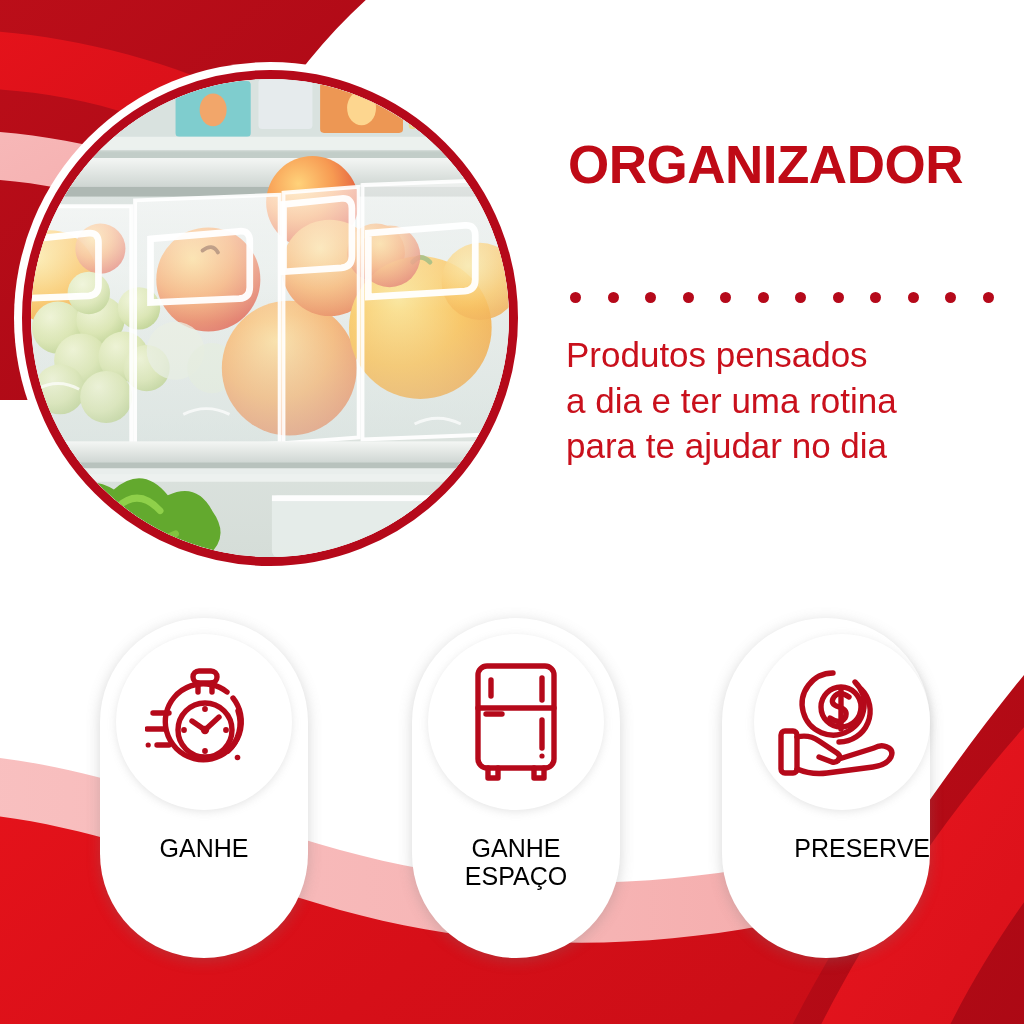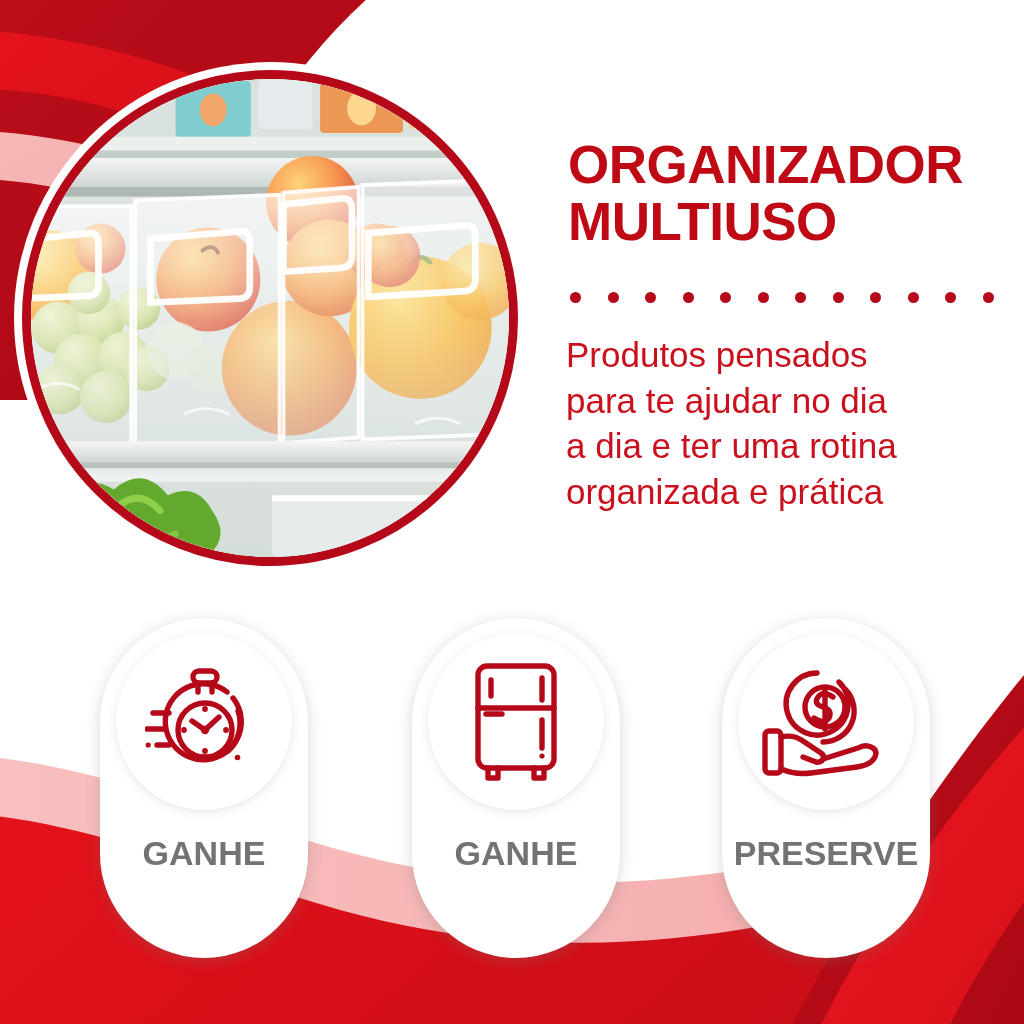--- a/index.html
+++ b/index.html
@@ -108,40 +108,40 @@
     height: 340px;
     background: #ffffff;
     border-radius: 104px;
     box-shadow: 0 3px 14px rgba(120,120,120,0.30);
     display: flex;
     flex-direction: column;
     align-items: center;
   }
   #badge-0 { left: 100px; }
   #badge-1 { left: 412px; }
-  #badge-2 { left: 722px; }
+  #badge-2 { left: 722px; align-items: flex-end; }
 
   .badge-icon-circle {
     margin-top: 16px;
     width: 176px;
     height: 176px;
     border-radius: 50%;
     background: #ffffff;
     box-shadow: 0 2px 9px rgba(140,140,140,0.22);
     display: flex;
     align-items: center;
     justify-content: center;
   }
   .badge-icon-circle svg { display: block; }
 
   .badge-label {
     margin-top: 24px;
-    color: #737373;
-    font-size: 34px;
-    font-weight: 700;
+    color: #000000;
+    font-size: 25px;
+    font-weight: 400;
     line-height: 1.12;
     text-align: center;
     text-transform: uppercase;
     letter-spacing: 0px;
   }
   .badge-label .lw { display: block; }
 </style>
 </head>
 <body>
 
@@ -289,43 +289,41 @@
 
           <rect x="250" y="432" width="246" height="64" rx="6" fill="#eaf0ee" opacity="0.75"></rect>
           <rect x="250" y="432" width="246" height="6" fill="#ffffff" opacity="0.9"></rect>
         </svg>
       </div>
     </div>
   </div>
 
   <div id="headline">
     <span class="l1">ORGANIZADOR</span>
-    <span class="l2">MULTIUSO</span>
   </div>
 
   <div id="dot-divider">
     <span class="dot"></span>
     <span class="dot"></span>
     <span class="dot"></span>
     <span class="dot"></span>
     <span class="dot"></span>
     <span class="dot"></span>
     <span class="dot"></span>
     <span class="dot"></span>
     <span class="dot"></span>
     <span class="dot"></span>
     <span class="dot"></span>
     <span class="dot"></span>
   </div>
 
   <div id="subcopy">
     <span class="ln">Produtos pensados</span>
+    <span class="ln">a dia e ter uma rotina</span>
     <span class="ln">para te ajudar no dia</span>
-    <span class="ln">a dia e ter uma rotina</span>
-    <span class="ln">organizada e prática</span>
   </div>
 
   <svg class="deco" id="deco-bottom" viewBox="0 0 1320 700">
     <defs>
       <linearGradient id="gBpink" x1="0" y1="0" x2="1" y2="0">
         <stop offset="0%" stop-color="#f9c3c3"></stop>
         <stop offset="60%" stop-color="#f6b3b3"></stop>
         <stop offset="100%" stop-color="#f3a3a3"></stop>
       </linearGradient>
       <linearGradient id="gBred" x1="0" y1="0" x2="1" y2="0.4">
@@ -409,20 +407,21 @@
 
             <path d="M22,54 L38,54"></path>
 
             <path d="M24,108 L24,118 M34,108 L34,118 M24,118 L34,118"></path>
             <path d="M70,108 L70,118 M80,108 L80,118 M70,118 L80,118"></path>
           </g>
         </svg>
       </div>
       <div class="badge-label">
         <span class="lw">GANHE</span>
+        <span class="lw">ESPAÇO</span>
       </div>
     </div>
 
     <div class="badge" id="badge-2">
       <div class="badge-icon-circle">
         <svg width="130" height="118" viewBox="0 0 130 118">
           <g fill="none" stroke="#b5091a" stroke-width="5.4" stroke-linecap="round" stroke-linejoin="round">
 
             <path d="M56,10 a31,31 0 1 0 22,9"></path>
             <path d="M84,26 a31,31 0 0 1 -22,53"></path>

